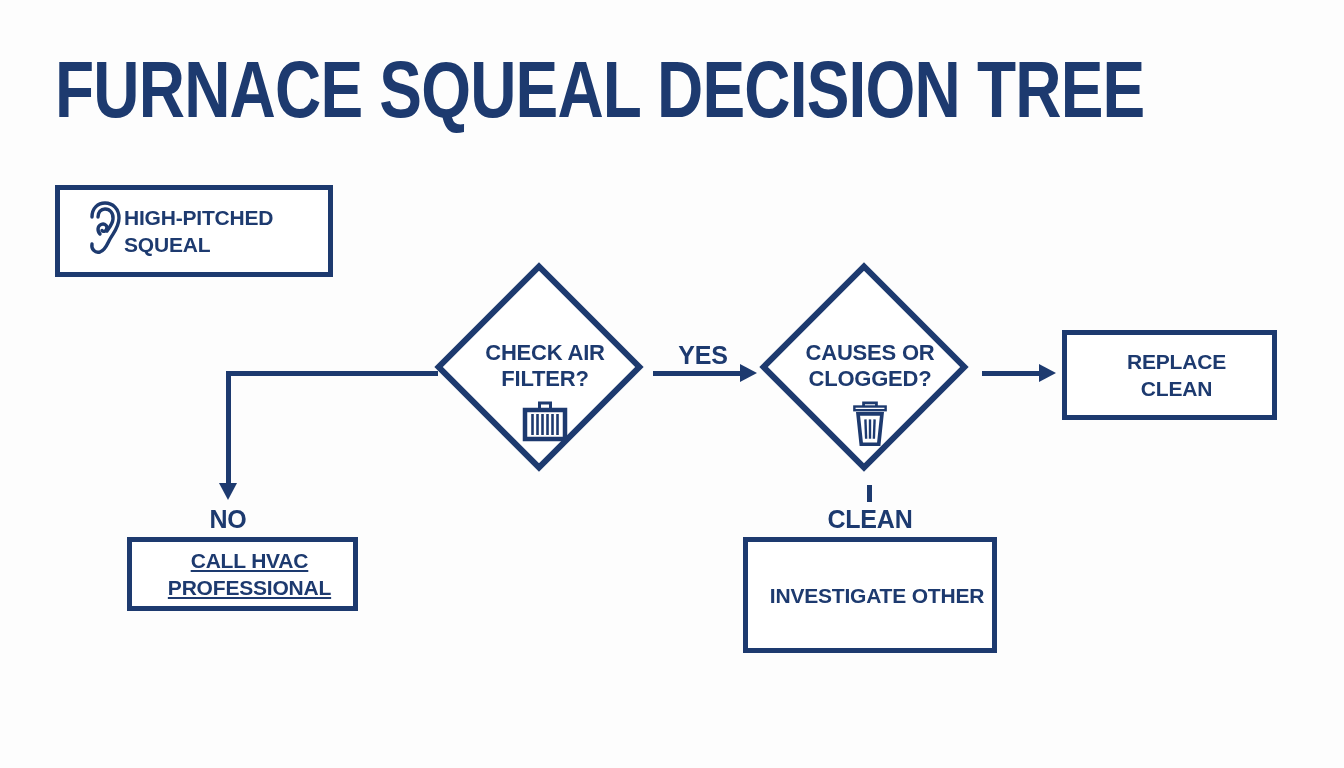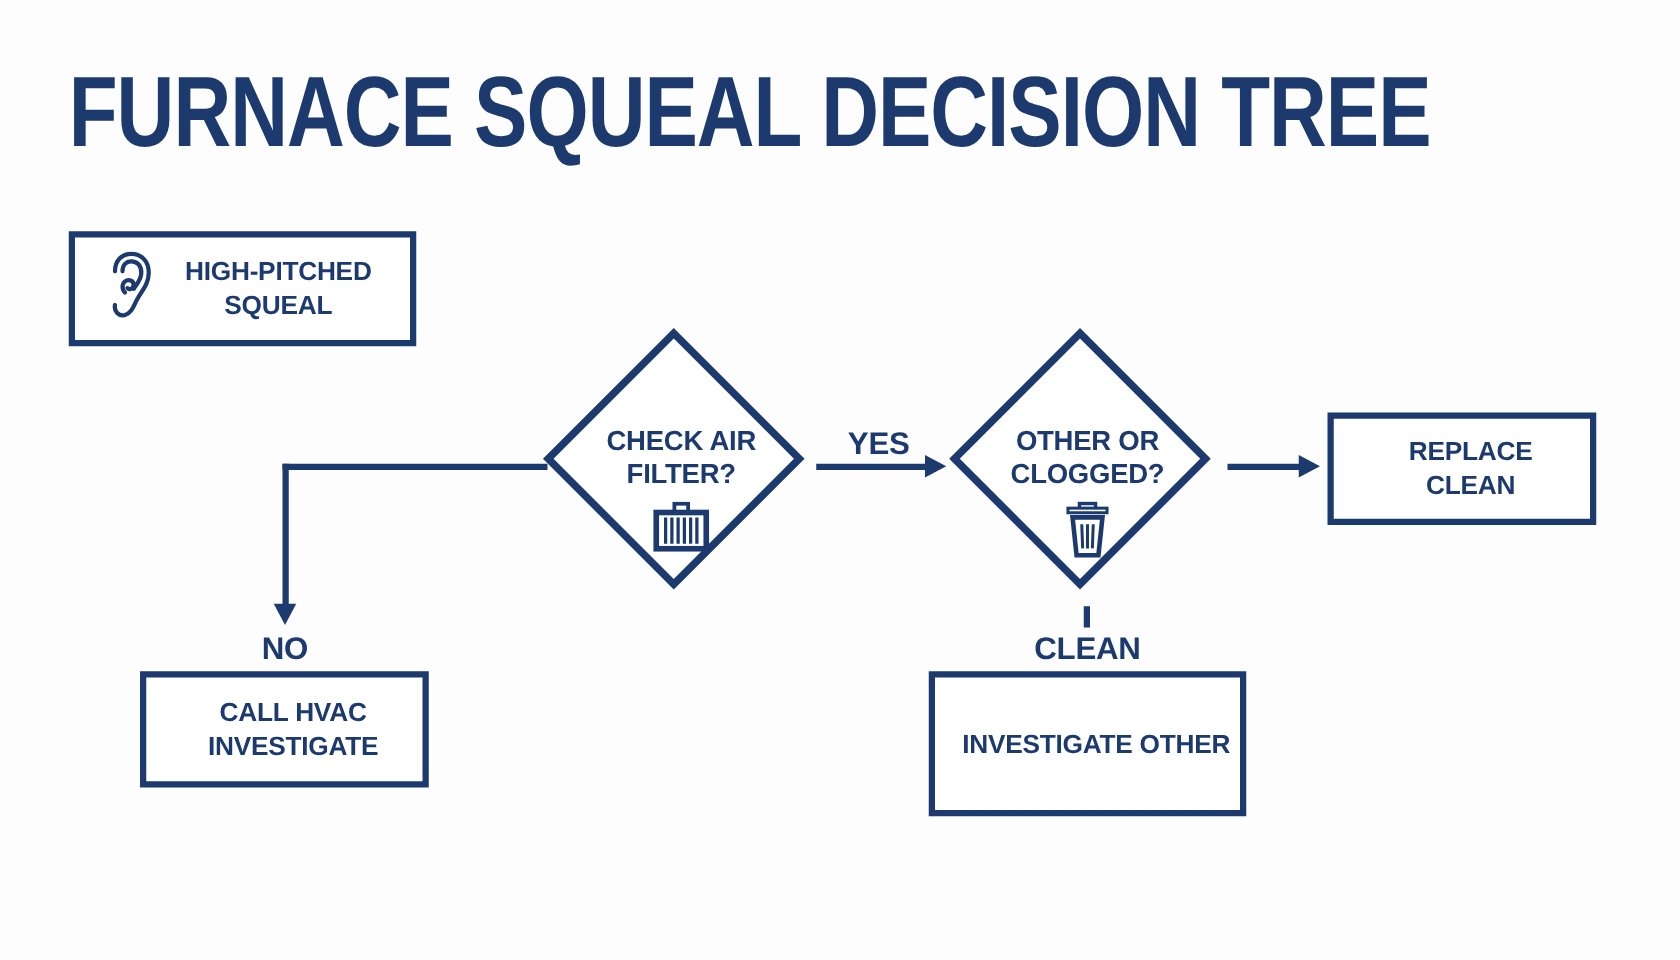--- a/index.html
+++ b/index.html
@@ -18,21 +18,21 @@
   .node-box {
     position:absolute; border:5px solid var(--navy); background:#fff;
     display:flex; align-items:center; justify-content:center;padding-left:14px;
   }
   .box-label {
     font-weight:700; font-size:21px; line-height:27px; letter-spacing:-0.2px;
     text-align:center; color:var(--navy);
   }
   .box-label span { display:block; }
   .start-box { justify-content:flex-start; padding-left:26px; }
-  .start-box .box-label { text-align:center; margin-left:24px; }
+  .start-box .box-label { text-align:left; }
   .diamond {
     position:absolute; width:148px; height:148px; background:#fff;
     border:6px solid var(--navy); transform:rotate(45deg);
   }
   .diamond-content {
     position:absolute; width:190px; display:flex; flex-direction:column;
     align-items:center; text-align:left;
     font-weight:700; font-size:22px; line-height:26px; letter-spacing:-0.2px;
   }
   .diamond-content .icon-wrap { margin-top:9px; line-height:0; }
@@ -98,21 +98,21 @@
       </svg>
     </span>
   </div>
 
   <div class="edge-label" style="left:663px; top:341px; width:80px;">YES</div>
   <div class="line" style="left:653px; top:371px; width:88px; height:5px;"></div>
   <div class="arrow-right" style="left:740px; top:364px;"></div>
 
   <div class="diamond" style="left:790px; top:293px;"></div>
   <div class="diamond-content" style="left:775px; top:340px;">
-    <span>OTHER OR</span>
+    <span>CAUSES OR</span>
     <span>CLOGGED?</span>
     <span class="icon-wrap">
       <svg width="42" height="46" viewBox="0 0 44 50" fill="none" stroke="#1d3a6f">
         <path d="M15 6 V2 H29 V6" stroke-width="3"></path>
         <rect x="5" y="6" width="34" height="4" stroke-width="2.6"></rect>
         <path d="M9 14 L12.5 47 H31.5 L35 14 Z" stroke-width="4"></path>
         <g stroke-width="2.6">
           <line x1="17" y1="20" x2="17.8" y2="41"></line>
           <line x1="22" y1="20" x2="22" y2="41"></line>
           <line x1="27" y1="20" x2="26.2" y2="41"></line>
@@ -133,20 +133,20 @@
 
   <div class="line" style="left:867px; top:485px; width:5px; height:17px;"></div>
   <div class="edge-label" style="left:820px; top:505px; width:100px;">CLEAN</div>
 
   <div class="node-box" style="left:743px; top:537px; width:254px; height:116px;">
     <div class="box-label">
       <span>INVESTIGATE OTHER</span>
     </div>
   </div>
 
-  <div class="node-box" style="left:112px; top:537px; width:231px; height:93px;">
+  <div class="node-box" style="left:127px; top:537px; width:231px; height:74px;text-decoration:underline;">
     <div class="box-label">
       <span>CALL HVAC</span>
-      <span>INVESTIGATE</span>
+      <span>PROFESSIONAL</span>
     </div>
   </div>
 
 </div>
 
 </body></html>

